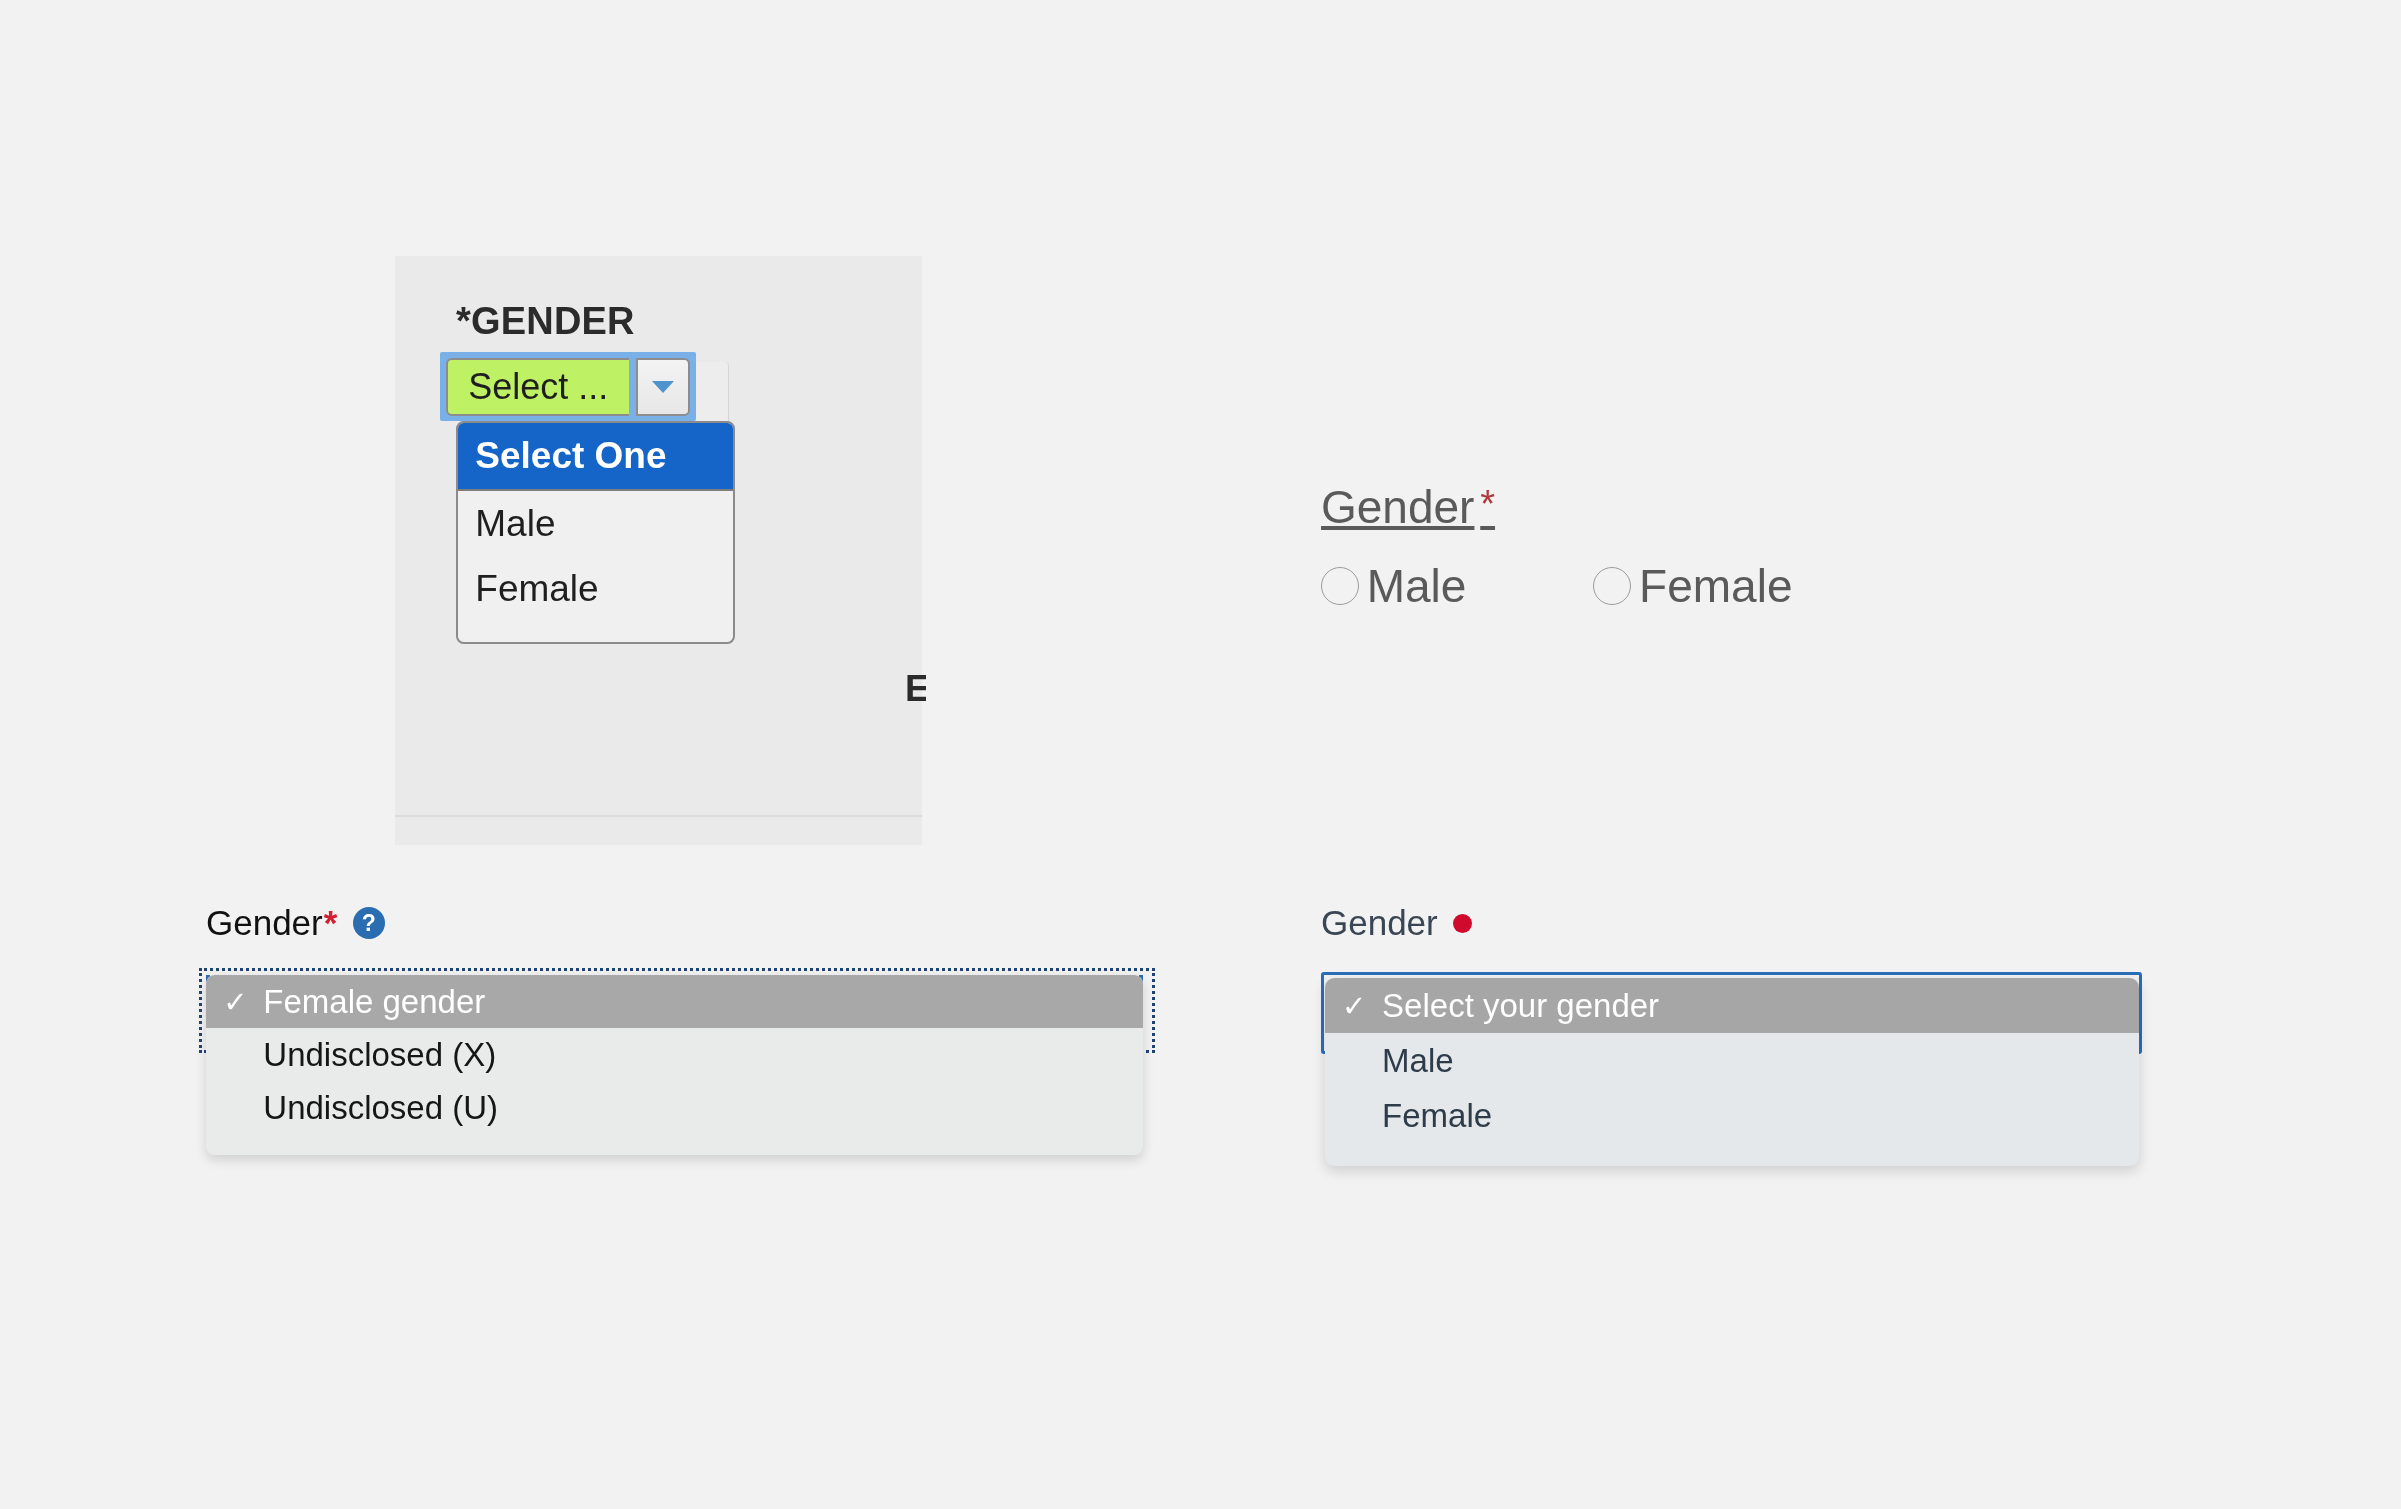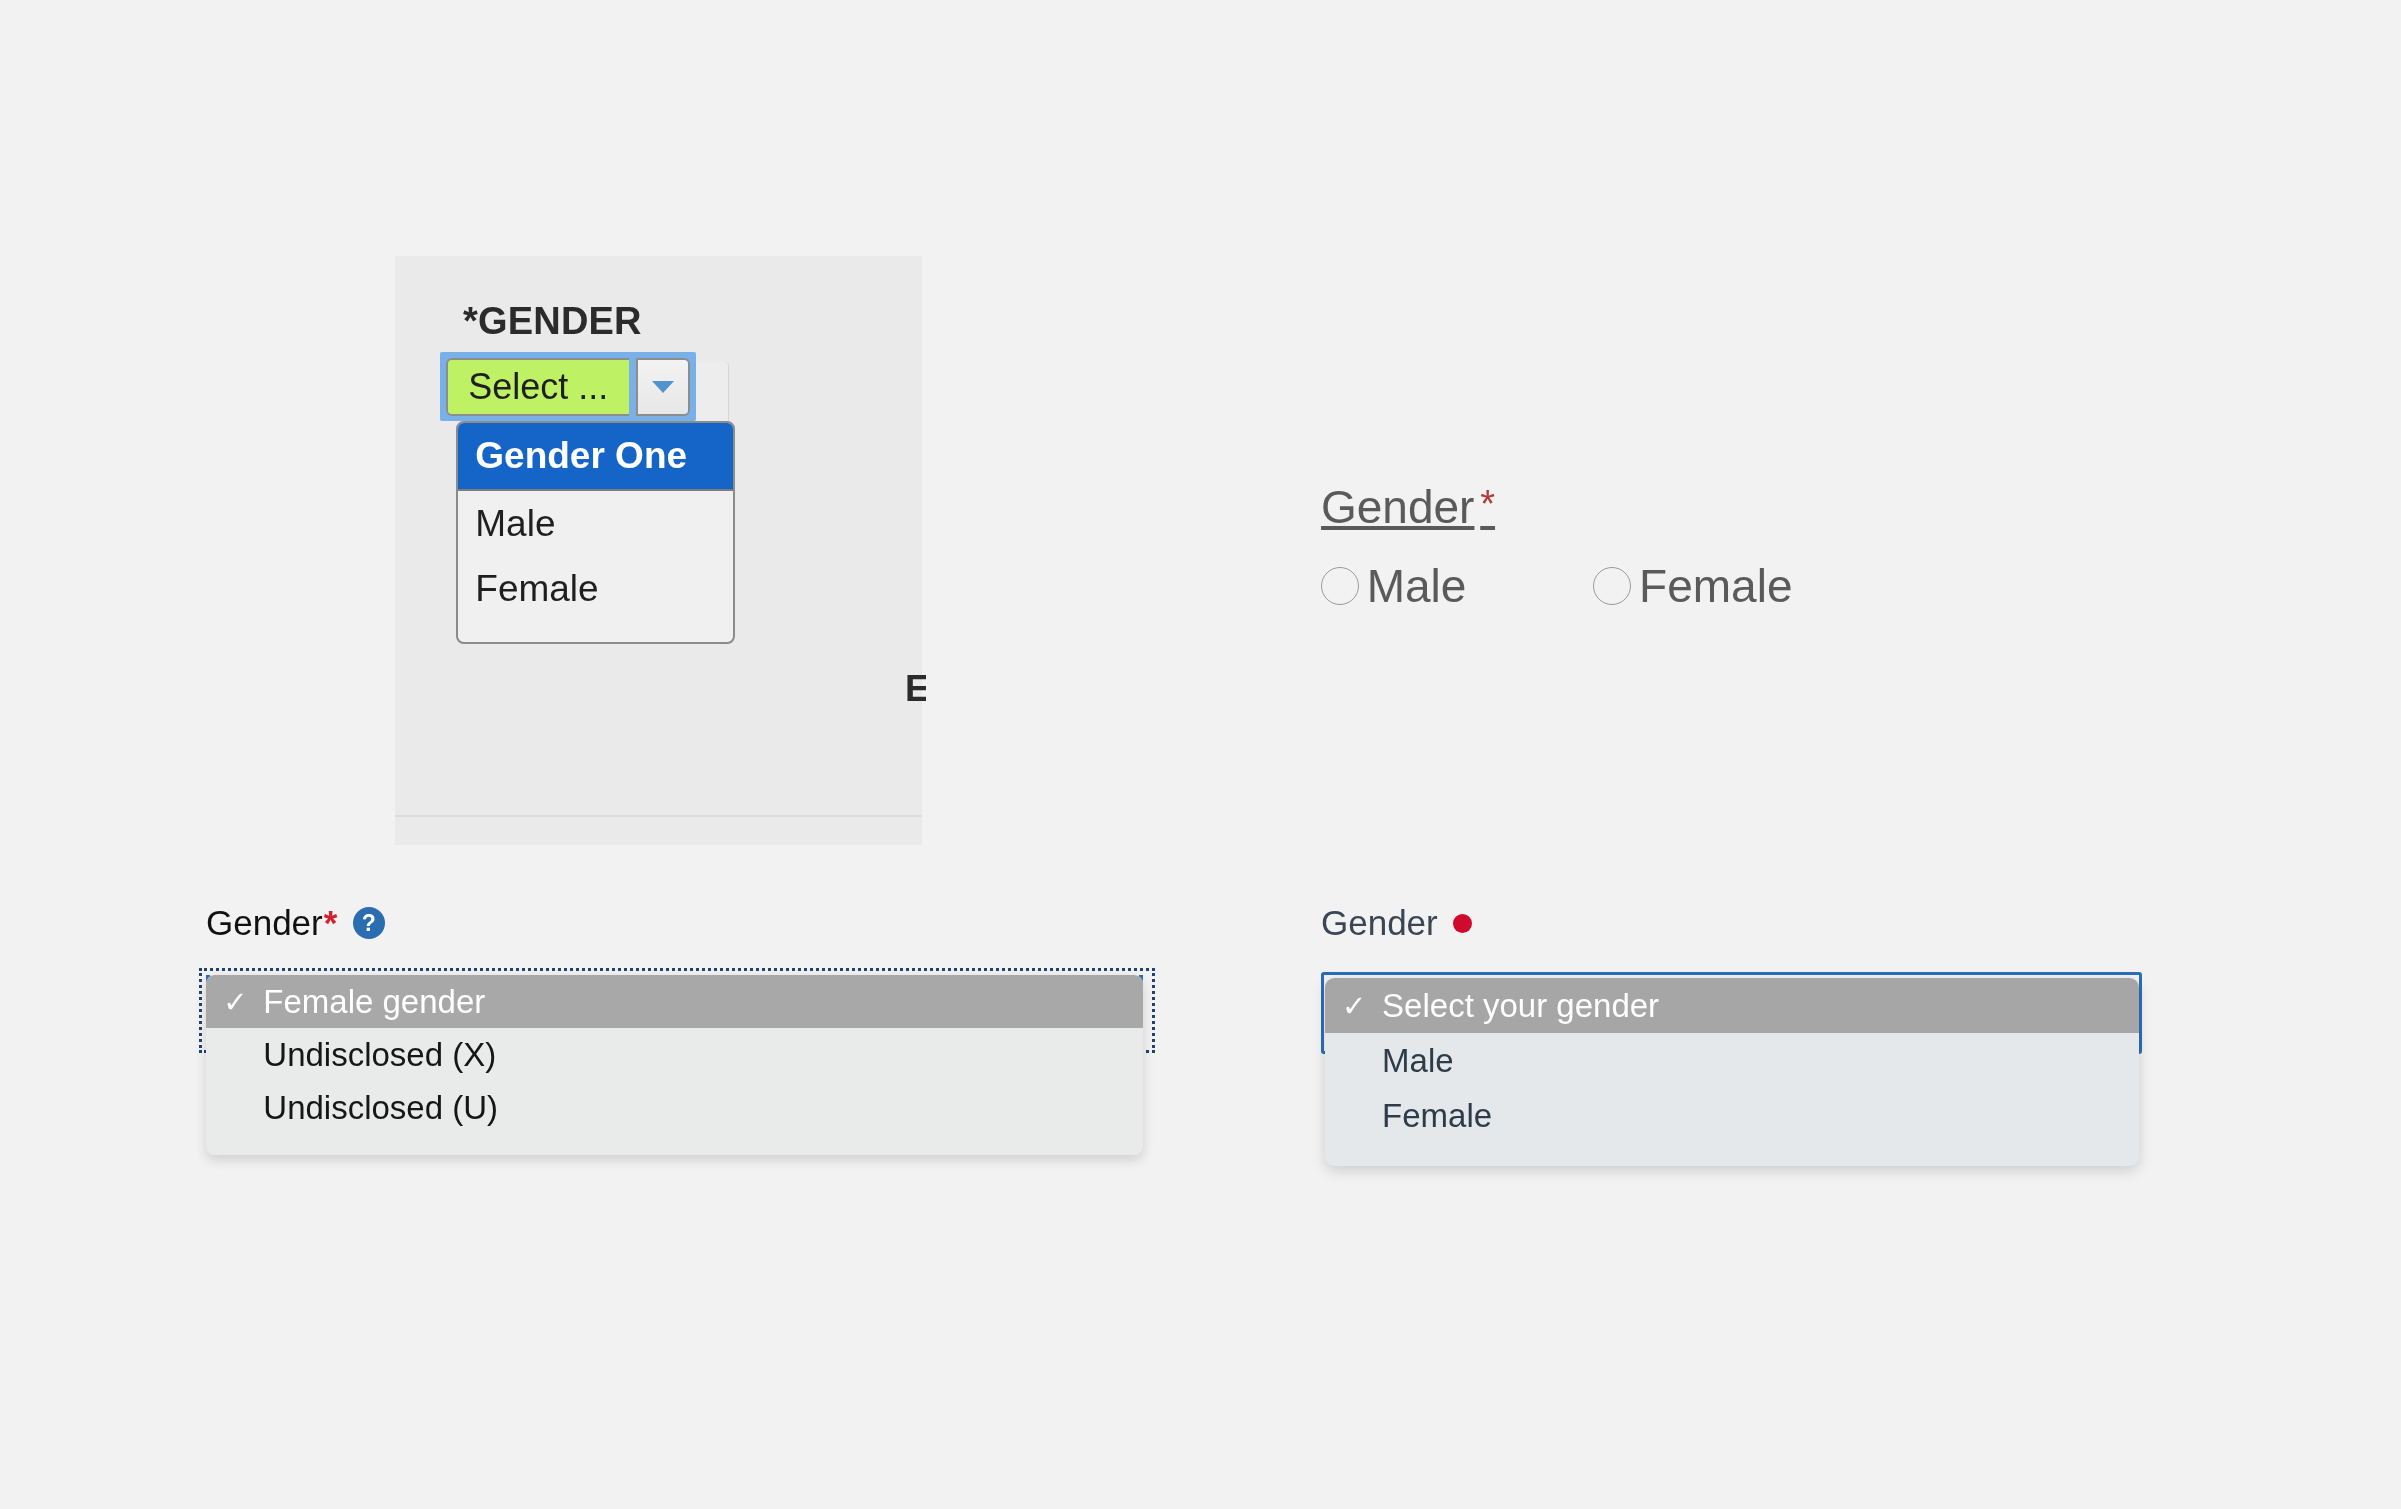--- a/index.html
+++ b/index.html
@@ -36,21 +36,20 @@
   }
   #panel-a-label {
     position: absolute;
     left: 61px;
     top: 44px;
     font-size: 38px;
     font-weight: bold;
     color: #2b2b2b;
     letter-spacing: 0.2px;
     white-space: nowrap;
-    margin-left: 7px;
   }
   
   #combo-a-focus {
     position: absolute;
     left: 45px;
     top: 96px;
     width: 256px;
     height: 69px;
     background: #79b0e8;
     border-radius: 1.9px;
@@ -358,21 +357,21 @@
     <div id="combo-a-field">
       <span class="value">Select ...</span>
     </div>
     <div id="combo-a-button">
       <span class="caret-down"></span>
     </div>
   </div>
 
   <div id="combo-a-popup">
     <div class="opt sel">
-      <span>Gender One</span>
+      <span>Select One</span>
     </div>
     <div class="opt">
       <span>Male</span>
     </div>
     <div class="opt">
       <span>Female</span>
     </div>
   </div>
 </div>
 

